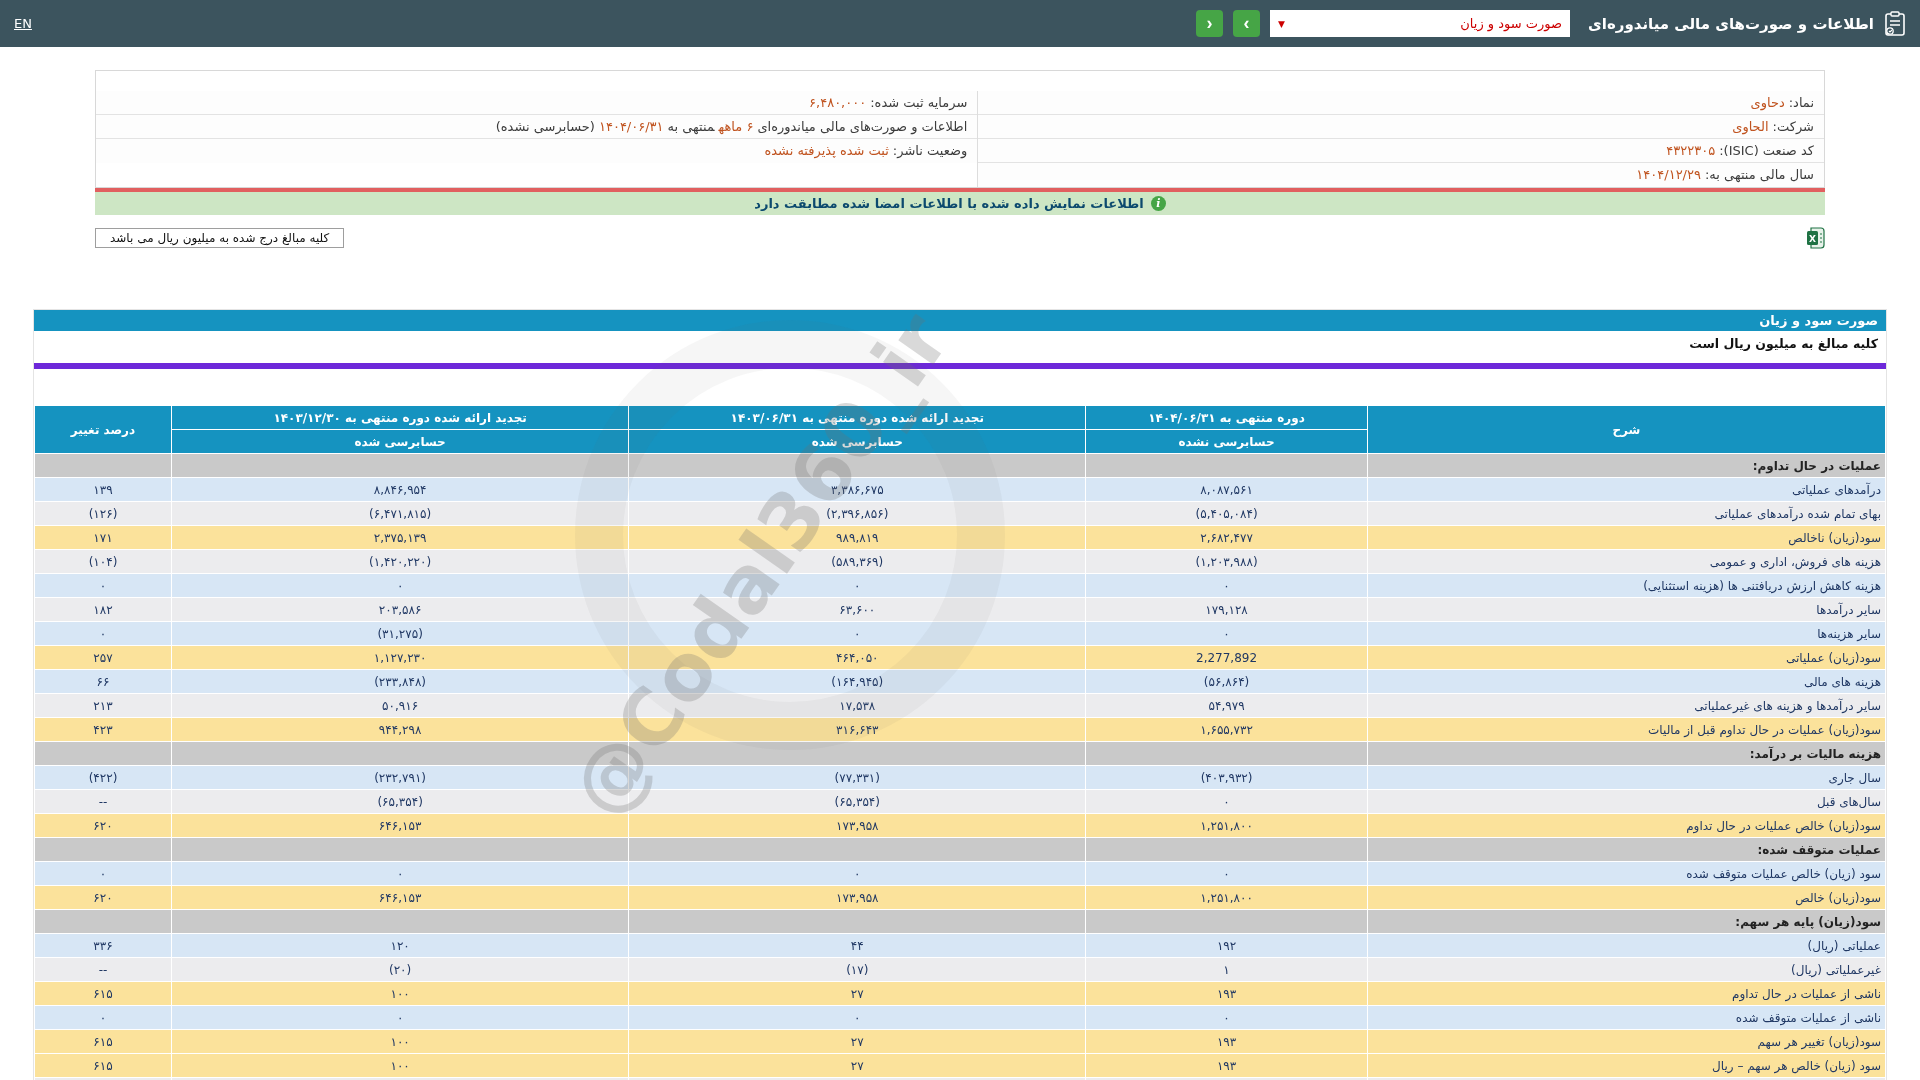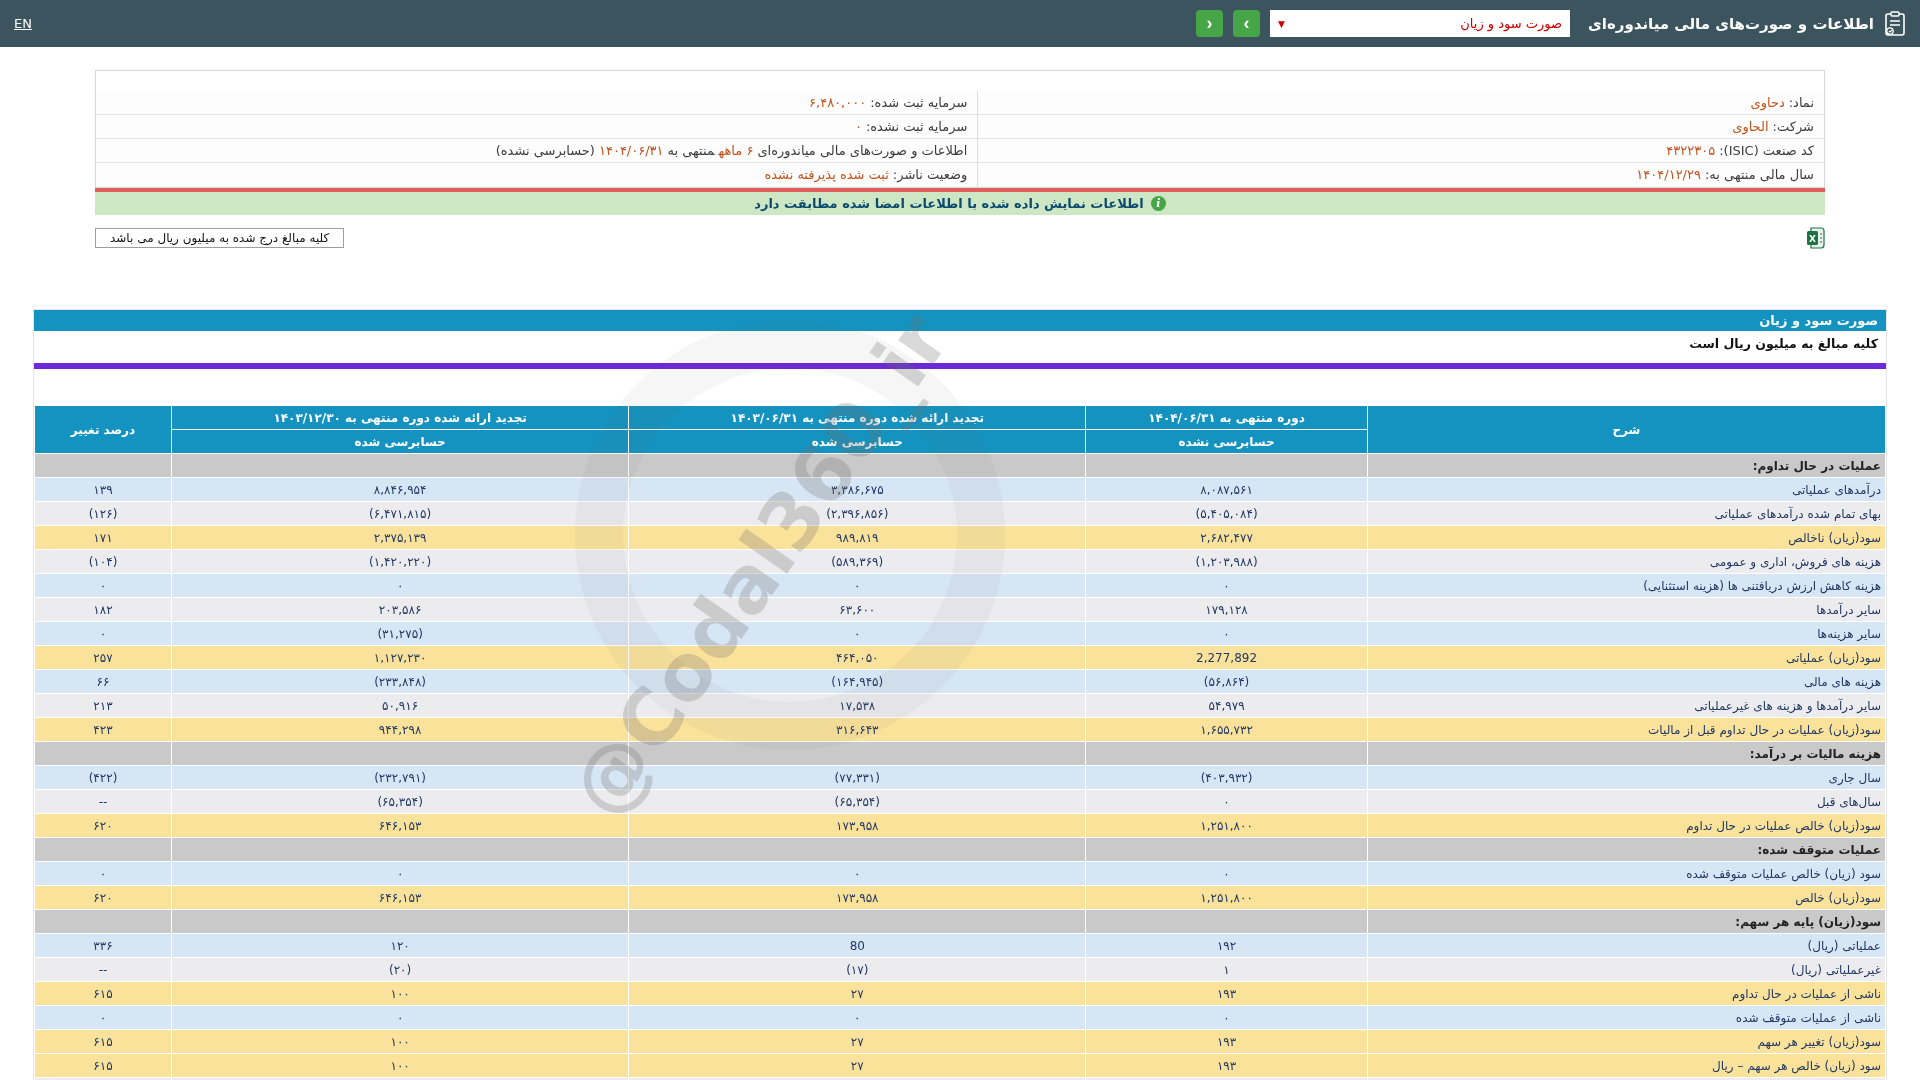--- a/index.html
+++ b/index.html
@@ -102,21 +102,20 @@
 <section class="info-wrap">
   <div class="info-grid">
     <div class="info-half right" id="info-right-body">
         <div class="info-row"><span class="p-label">نماد:</span><span class="p-value">دحاوی</span></div>
         <div class="info-row"><span class="p-label">شرکت:</span><span class="p-value">الحاوی</span></div>
         <div class="info-row"><span class="p-label">کد صنعت (ISIC):</span><span class="p-value">۴۳۲۲۳۰۵</span></div>
         <div class="info-row"><span class="p-label">سال مالی منتهی به:</span><span class="p-value">۱۴۰۴/۱۲/۲۹</span></div>
       </div>
     <div class="info-half left" id="info-left-body">
         <div class="info-row"><span class="p-label">سرمایه ثبت شده:</span><span class="p-value">۶,۴۸۰,۰۰۰</span></div>
-        <div class="info-row"><span class="p-label">سرمایه ثبت نشده:</span><span class="p-value">۰</span></div>
         <div class="info-row"><span class="p-label">اطلاعات و صورت‌های مالی میاندوره‌ای</span><span class="p-value">۶ ماهه</span><span class="p-label">منتهی به</span><span class="p-value">۱۴۰۴/۰۶/۳۱</span><span class="p-label">(حسابرسی نشده)</span></div>
         <div class="info-row"><span class="p-label">وضعیت ناشر:</span><span class="p-value">ثبت شده پذیرفته نشده</span></div>
       </div>
   </div>
   <div class="red-line"></div>
   <div class="notice">
     <span class="info-badge">i</span>
     <span class="notice-text">اطلاعات نمایش داده شده با اطلاعات امضا شده مطابقت دارد</span>
   </div>
   <div class="unit-row">
@@ -296,21 +295,21 @@
         <tr class="sec">
           <td class="desc">سود(زیان) پایه هر سهم:</td>
           <td class="num"></td>
           <td class="num"></td>
           <td class="num"></td>
           <td class="num"></td>
         </tr>
         <tr class="r-blue">
           <td class="desc">عملیاتی (ریال)</td>
           <td class="num">۱۹۲</td>
-          <td class="num">80</td>
+          <td class="num">۴۴</td>
           <td class="num">۱۲۰</td>
           <td class="num">۳۳۶</td>
         </tr>
         <tr class="r-gray">
           <td class="desc">غیرعملیاتی (ریال)</td>
           <td class="num">۱</td>
           <td class="num neg">(۱۷)</td>
           <td class="num neg">(۲۰)</td>
           <td class="num">--</td>
         </tr>

